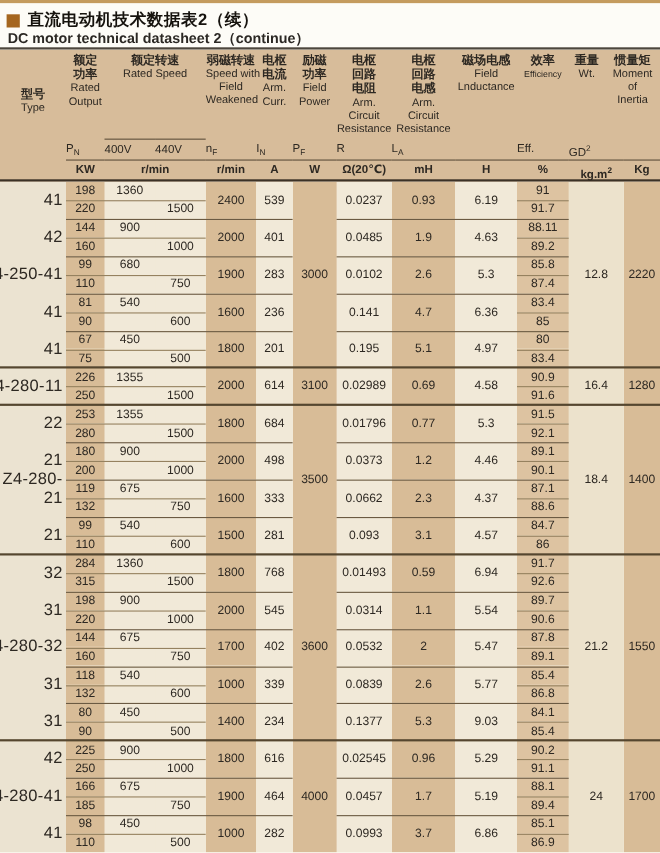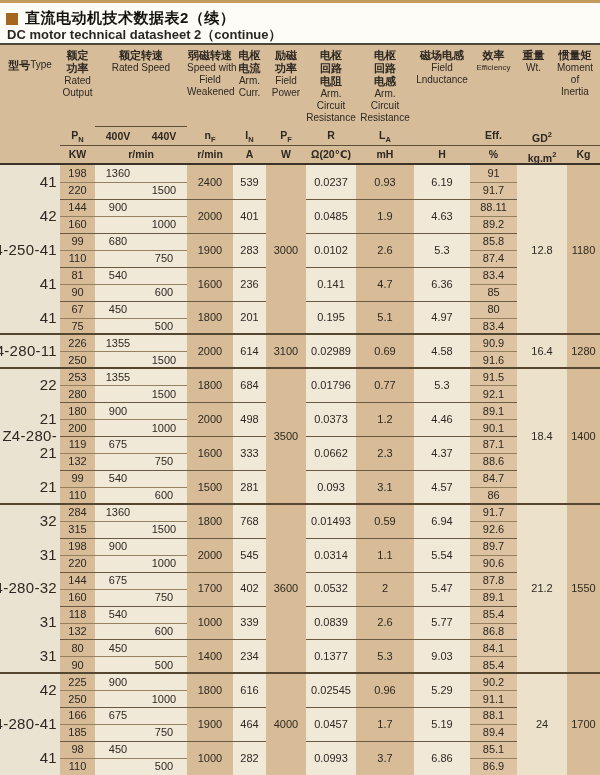--- a/index.html
+++ b/index.html
@@ -16,26 +16,26 @@
   }
   .sq{position:absolute;left:6px;top:10px;width:12px;height:12px;background:var(--accent,#a5661f);}
   .t-zh{position:absolute;left:25px;top:6px;font-size:15px;font-weight:bold;color:#16130e;letter-spacing:0.5px;}
   .t-en{position:absolute;left:7px;top:23px;font-size:13px;font-weight:bold;color:#2b2824;}
   .header-band{
     height:118px;background:var(--headertan,#d7bc9a);
     border-bottom:2px solid #3b3126;
   }
   .h-labels{display:flex;height:81px;}
   .h-col{box-sizing:border-box;padding-top:4px;text-align:center;flex:0 0 auto;}
-  .h-type{display:flex;flex-direction:row;justify-content:center;padding-top:14px;}
+  .h-type{display:flex;flex-direction:column;justify-content:center;padding-top:14px;}
   .h-line{font-size:10px;line-height:12px;white-space:nowrap;}
   .h-line.cjk{font-size:11px;line-height:13px;font-weight:bold;}
   .h-line.sm{font-size:8px;line-height:11px;}
   .h-syms{display:flex;height:19px;}
-  .sym{box-sizing:border-box;text-align:center;font-size:10.5px;line-height:18px;font-weight:bold;flex:0 0 auto;white-space:nowrap;}
+  .sym{box-sizing:border-box;text-align:left;font-size:10.5px;line-height:18px;font-weight:normal;flex:0 0 auto;white-space:nowrap;}
   .s-volt{border-top:1px solid #5d4e3a;}
   .h-units{display:flex;height:18px;}
   .unit{box-sizing:border-box;text-align:center;font-size:10.5px;line-height:17px;font-weight:bold;flex:0 0 auto;white-space:nowrap;}
   .u-top{border-top:1px solid #5d4e3a;}
   sub{font-size:7.5px;}
   sup{font-size:7.5px;}
   .data-area{position:relative;height:610px;}
   table{border-collapse:collapse;table-layout:fixed;width:600px;}
   td{padding:0;font-size:11px;text-align:center;vertical-align:middle;overflow:hidden;white-space:nowrap;}
   .cg-type{background:var(--typecol,#ebe3d1);}
@@ -197,21 +197,21 @@
             <td class="c-v400">1360</td>
             <td class="c-v440"></td>
             <td class="c-nf" rowspan="2">2400</td>
             <td class="c-iN" rowspan="2">539</td>
             <td class="c-pf" rowspan="10">3000</td>
             <td class="c-r" rowspan="2">0.0237</td>
             <td class="c-la" rowspan="2">0.93</td>
             <td class="c-lf" rowspan="2">6.19</td>
             <td class="c-eff">91</td>
             <td class="c-gd2" rowspan="10">12.8</td>
-            <td class="c-wt" rowspan="10">1180</td>
+            <td class="c-wt" rowspan="10">2220</td>
           </tr>
           <tr style="height: 16.9444px;">
             <td class="c-pn">220</td>
             <td class="c-v400"></td>
             <td class="c-v440">1500</td>
             <td class="c-eff">91.7</td>
           </tr>
           <tr style="height: 16.9444px;">
             <td class="c-pn">144</td>
             <td class="c-v400">900</td>

